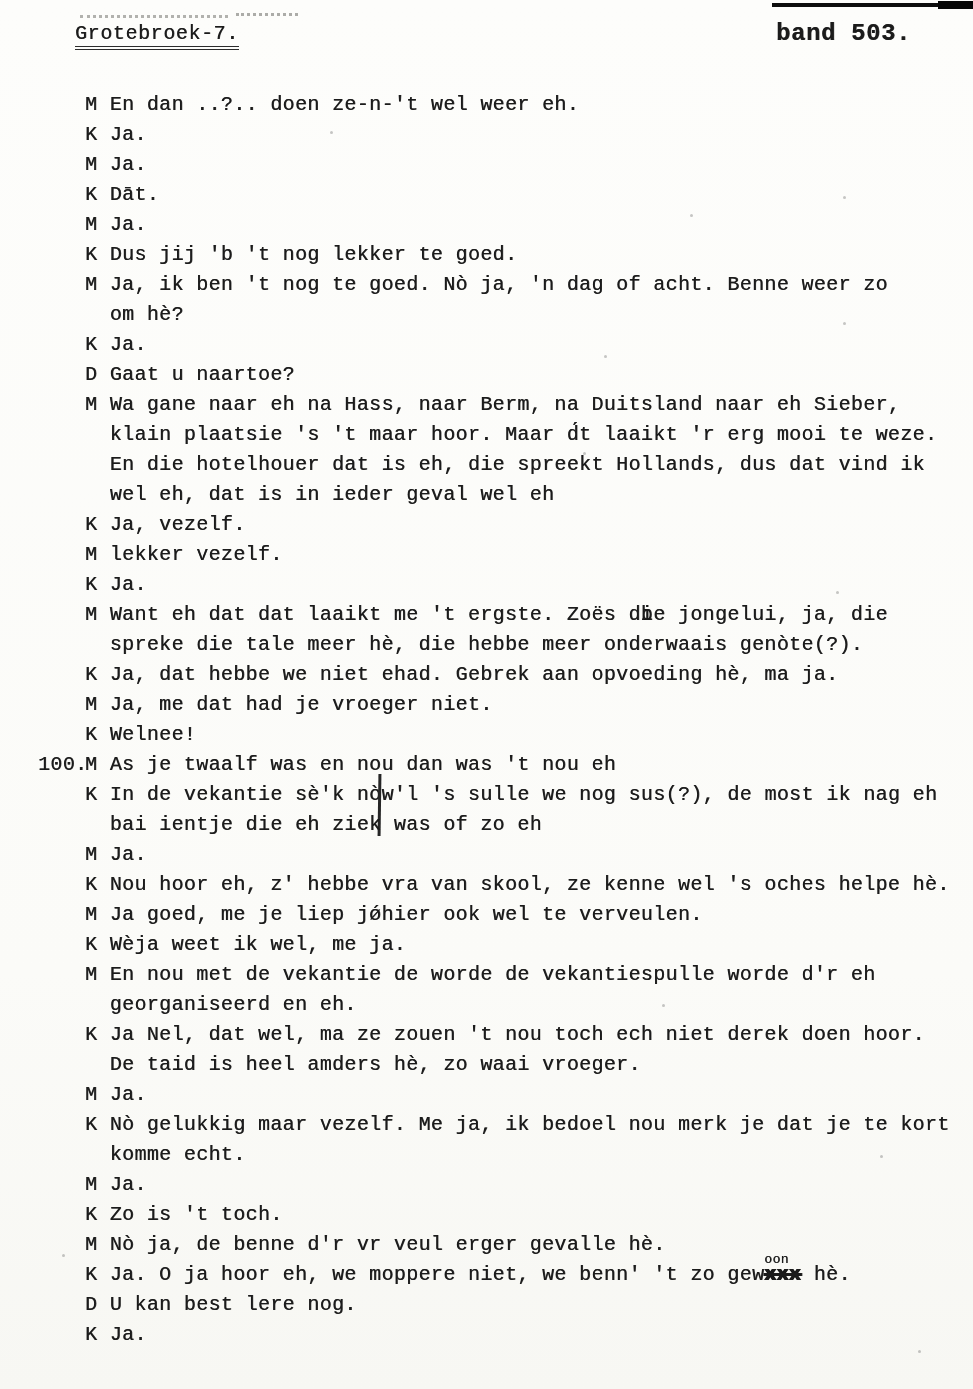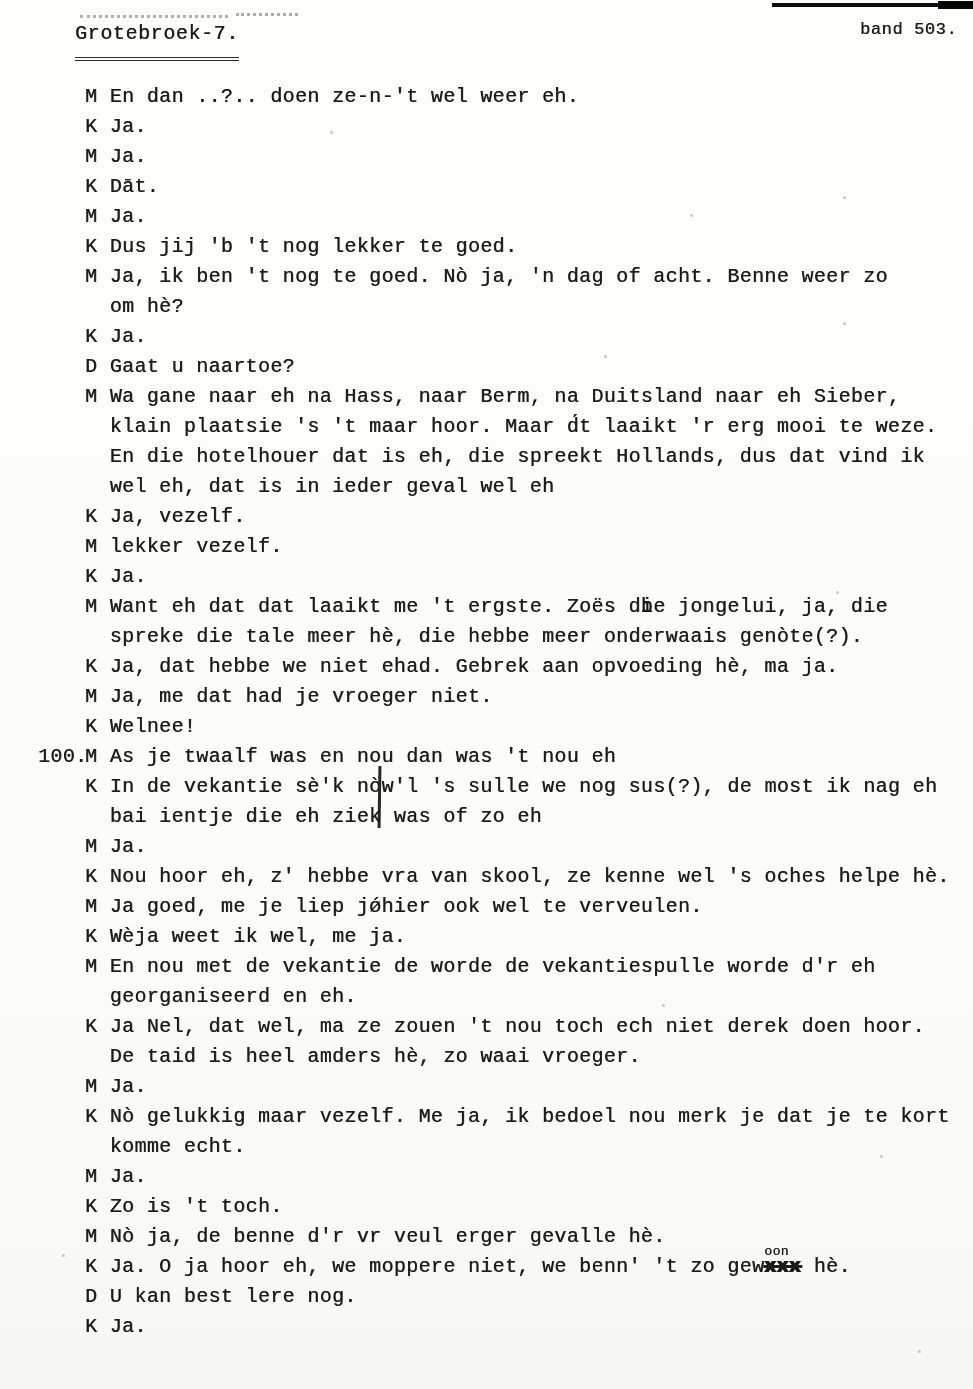--- a/index.html
+++ b/index.html
@@ -8,31 +8,31 @@
     background:linear-gradient(180deg,#fdfdfb 0%,#fbfbf8 70%,#f7f7f3 100%);
     font-family:"Liberation Mono","DejaVu Sans Mono",monospace;
     color:#1b1b1b;
   }
   .page{position:absolute;inset:0;}
   .ink{text-shadow:0.45px 0.3px 0 rgba(25,25,25,0.8);}
 
   
   .hdr-title{
     position:absolute;left:75px;top:22px;font-size:20px;letter-spacing:0.6px;
-    border-bottom:4px double #2c2c2c;padding-bottom:12px;
+    border-bottom:4px double #2c2c2c;padding-bottom:1px;
   }
-  .hdr-band{position:absolute;left:860px;top:20px;font-size:17px;letter-spacing:0.6px;}
+  .hdr-band{position:absolute;left:776px;top:20px;font-size:24px;letter-spacing:0.6px;font-weight:bold;}
   .topstrip{position:absolute;left:772px;top:3px;width:201px;height:4px;background:#0d0d0d;}
   .topstrip-end{position:absolute;left:938px;top:1px;width:35px;height:8px;background:#060606;}
   .ghost-a{position:absolute;left:80px;top:15px;width:148px;height:0;border-top:3px dotted #8b8b86;opacity:.65;}
   .ghost-b{position:absolute;left:236px;top:13px;width:62px;height:0;border-top:3px dotted #82827d;opacity:.65;}
 
   
   .transcript{
-    position:absolute;left:85px;top:82px;font-size:20px;line-height:30px;
+    position:absolute;left:85px;top:90px;font-size:20px;line-height:30px;
     letter-spacing:0.35px;white-space:pre;
   }
   .line{position:relative;height:30px;}
   .speaker{display:inline-block;width:24.7px;}
   .linenum{position:absolute;left:-63px;top:0;margin-left:16px;}
   .txt{white-space:pre;}
   .u{text-decoration-thickness:2px;text-underline-offset:4px;}
   .ot{position:relative;display:inline-block;}
   .ot::after{content:attr(data-over);position:absolute;left:0;top:0;}
   .vline{position:relative;display:inline-block;}

